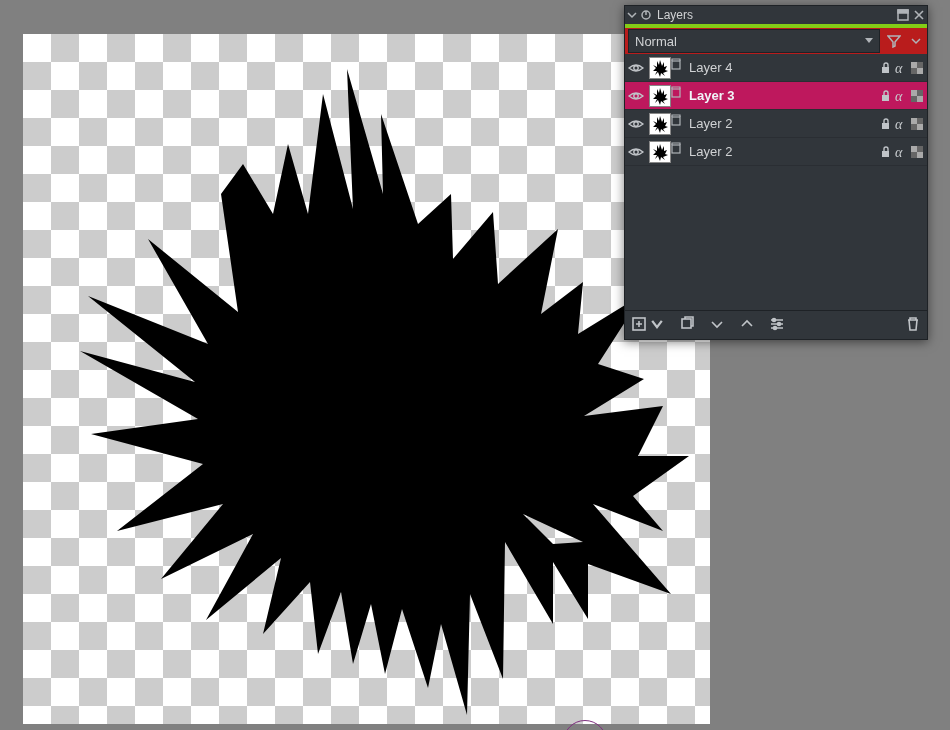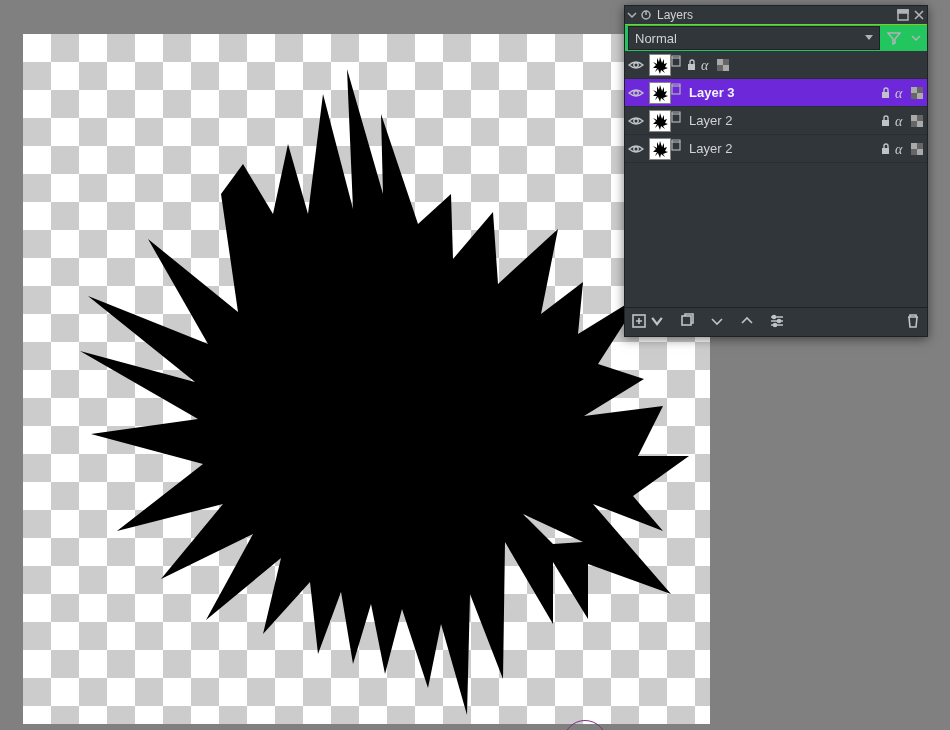--- a/index.html
+++ b/index.html
@@ -11,36 +11,36 @@
   .art{position:absolute;inset:0;}
   .brush-cursor{position:absolute;left:540px;top:686px;width:42px;height:42px;border:1px solid #803080;border-radius:50%;pointer-events:none;}
   
   .panel{position:absolute;left:624px;top:5px;width:302px;background:#31363b;color:#d0d2d4;border:1px solid #1e2226;box-shadow:0 2px 10px rgba(0,0,0,0.5);}
   .title{height:18px;background:#31363b;display:flex;align-items:center;padding:0 0;font-size:12px;}
   .title .sp{flex:1;}
   .title svg{width:12px;height:12px;margin:0 1px;fill:none;stroke:#b0b4b8;stroke-width:1.5;}
   .title .lbl{margin-left:4px;}
   .title .rsvg{width:12px;height:12px;margin:0 2px;fill:#b0b4b8;}
   
-  .moderow{display:flex;align-items:center;height:26px;background:#22c55e;border-top:1px solid #84cc16;}
+  .moderow{display:flex;align-items:center;height:26px;background:#b91c1c;border-top:4px solid #84cc16;}
   .mode-sel{flex:1;border:1px solid #1e2226;background:#31363b;height:22px;margin:0 3px 0 3px;display:flex;align-items:center;padding:0 6px;position:relative;}
   .mode-sel .arr{position:absolute;right:6px;top:8px;width:0;height:0;border-left:4px solid transparent;border-right:4px solid transparent;border-top:5px solid #b0b4b8;}
   .flt{width:18px;height:22px;display:flex;align-items:center;justify-content:center;margin:0 2px;}
   .flt svg{width:14px;height:14px;fill:none;stroke:#b0b4b8;stroke-width:1.5;}
   
   .opacity{height:20px;display:flex;border-top:1px solid #1e2226;border-bottom:1px solid #1e2226;}
   .opacity .bar{flex:1;background:#3b6f8f;display:flex;align-items:center;justify-content:center;font-size:12px;color:#d8e8f0;}
   .opacity .spin{width:13px;display:flex;flex-direction:column;}
   .opacity .spin div{flex:1;background:#3a4046;display:flex;align-items:center;justify-content:center;}
   .opacity .spin div:first-child{border-bottom:1px solid #1e2226;}
   .opacity .spin svg{width:7px;height:5px;fill:#b0b4b8;}
   
   .layers{background:#31363b;}
   .layer{height:27px;display:flex;align-items:center;border-bottom:1px solid #2a2e33;}
-  .layer.sel{background:#6d28d9;color:#f0f4f8;}
+  .layer.sel{background:#be185d;color:#f0f4f8;}
   .layer.sel .lname{font-weight:bold;}
   .eye{width:22px;height:27px;display:flex;align-items:center;justify-content:center;}
   .eye svg{width:16px;height:12px;fill:none;stroke:#c0c4c8;stroke-width:1.4;}
   .thumb{width:20px;height:20px;background:#fff;border:1px solid #888;margin:0 2px;position:relative;overflow:hidden;}
   .thumb svg{width:20px;height:20px;}
   .imask{width:10px;height:12px;margin:0 2px 8px -2px;}
   .imask svg{width:10px;height:12px;fill:none;stroke:#b0b4b8;stroke-width:1.2;}
   .lname{flex:1;margin-left:6px;}
   .attrs{display:flex;align-items:center;margin-right:2px;}
   .attrs span{width:16px;height:16px;display:flex;align-items:center;justify-content:center;margin:0 0px;}
@@ -110,20 +110,21 @@
             <circle cx="8" cy="6" r="2.2"></circle>
           </svg>
         </div>
         <div class="thumb"><svg viewBox="0 0 20 20">
             <path fill="#000" d="M7 3 L9 7 L10 2 L12 8 L14 4 L14 9 L17 8 L15 12 L18 13 L13 15 L15 18 L11 15 L10 19 L8 14 L5 17 L7 13 L3 13 L6 10 L3 7 L7 9 Z"></path>
           </svg></div>
         <div class="imask"><svg viewBox="0 0 10 12">
             <rect x="1" y="3" width="8" height="8"></rect>
             <path d="M1 3 L1 1 L9 1 L9 3"></path>
           </svg></div>
+        <div class="lname">Layer 4</div>
         <div class="attrs">
           <span>
             <svg viewBox="0 0 14 14">
               <path d="M6 6 L6 4 Q6 2 8 2 Q10 2 10 4 L10 6" fill="none" stroke="#c0c4c8" stroke-width="1.4"></path>
               <rect x="4" y="6" width="7" height="6" fill="#c0c4c8"></rect>
             </svg>
           </span>
           <span>
             <svg viewBox="0 0 14 14">
               <text x="1" y="12" font-family="serif" font-style="italic" font-size="14" fill="#c8cccf">α</text>

